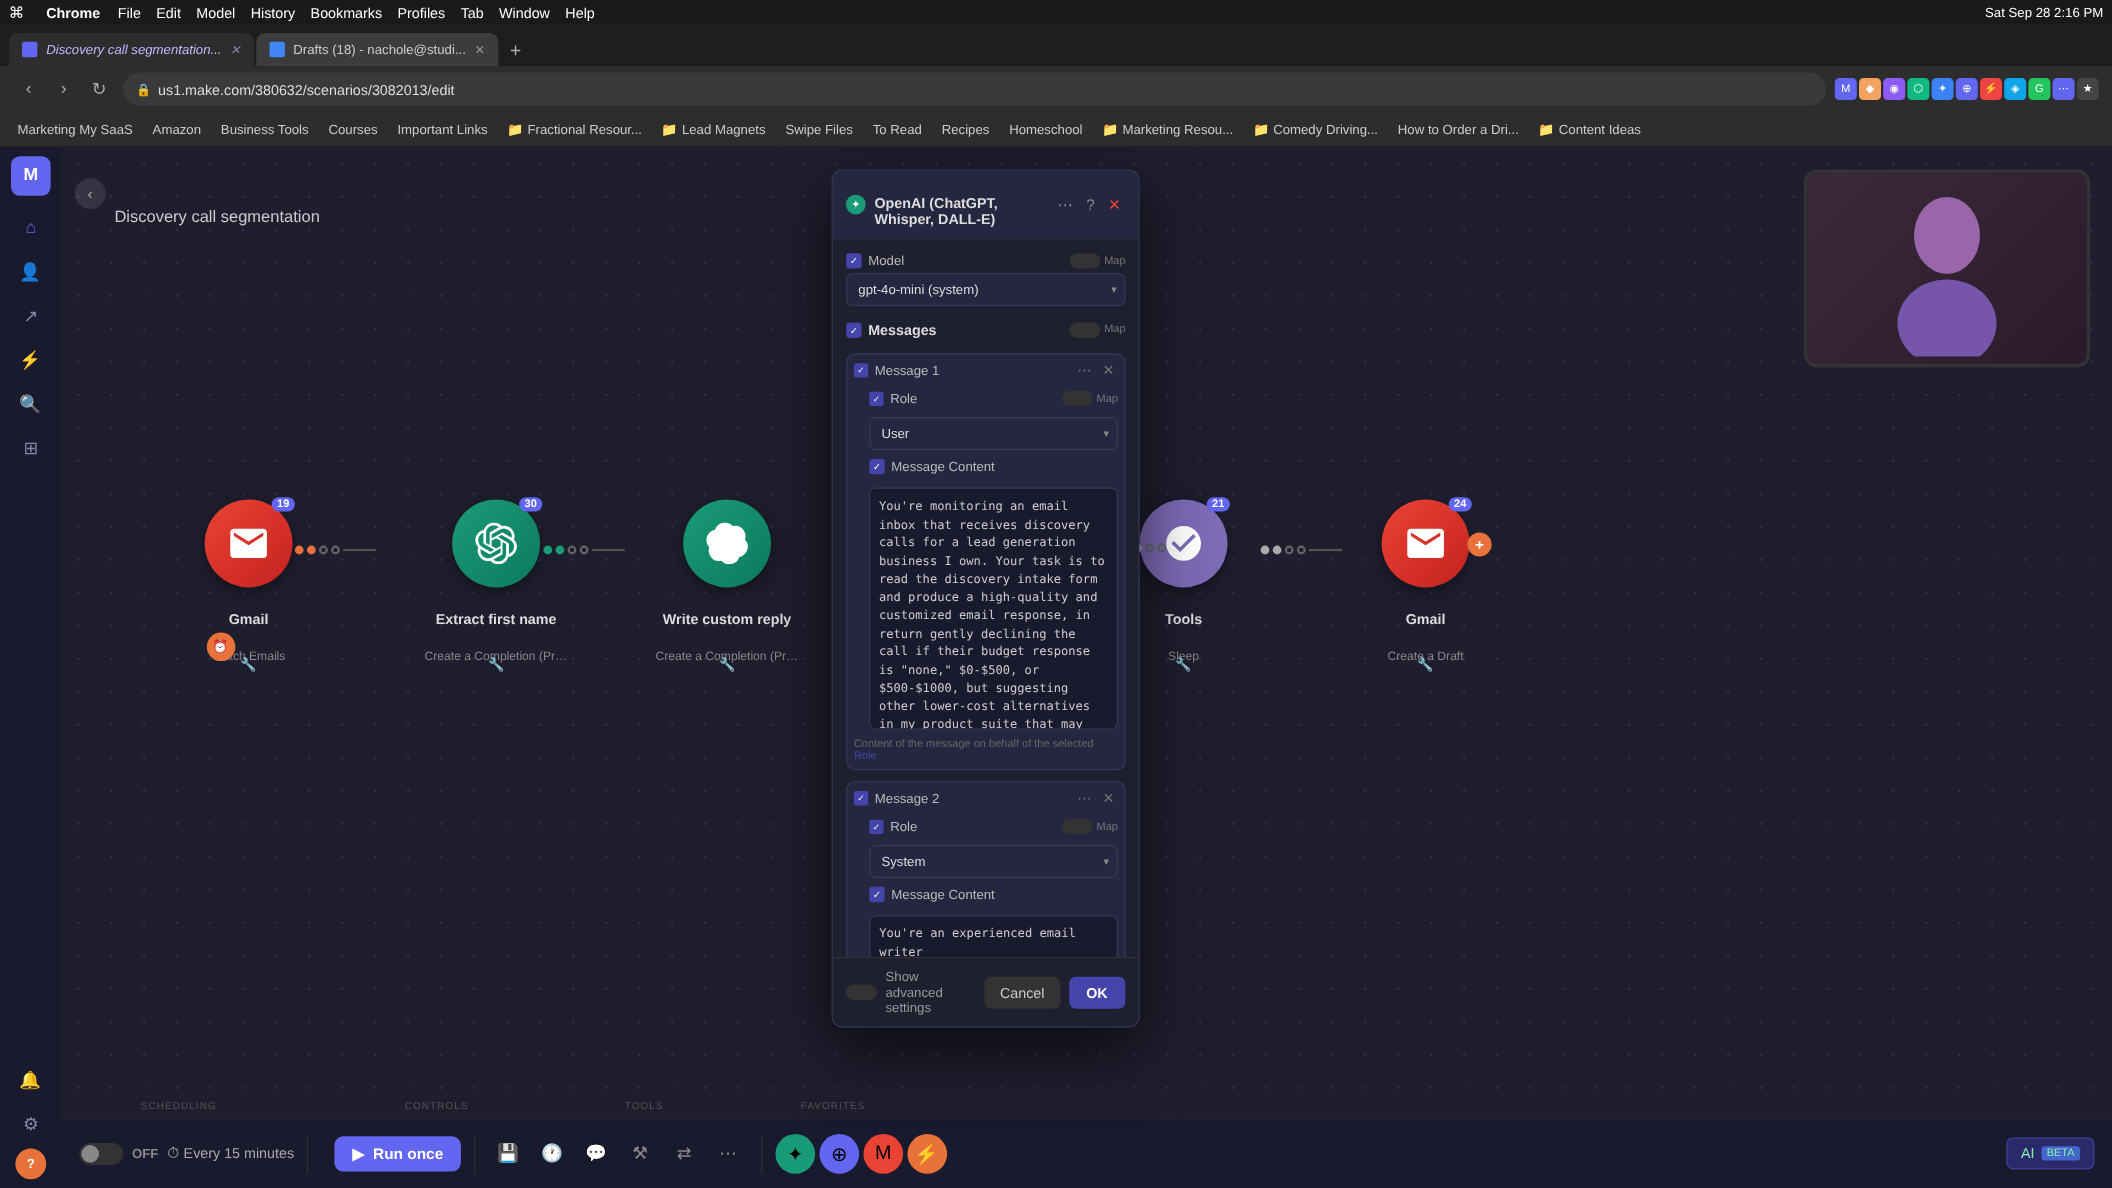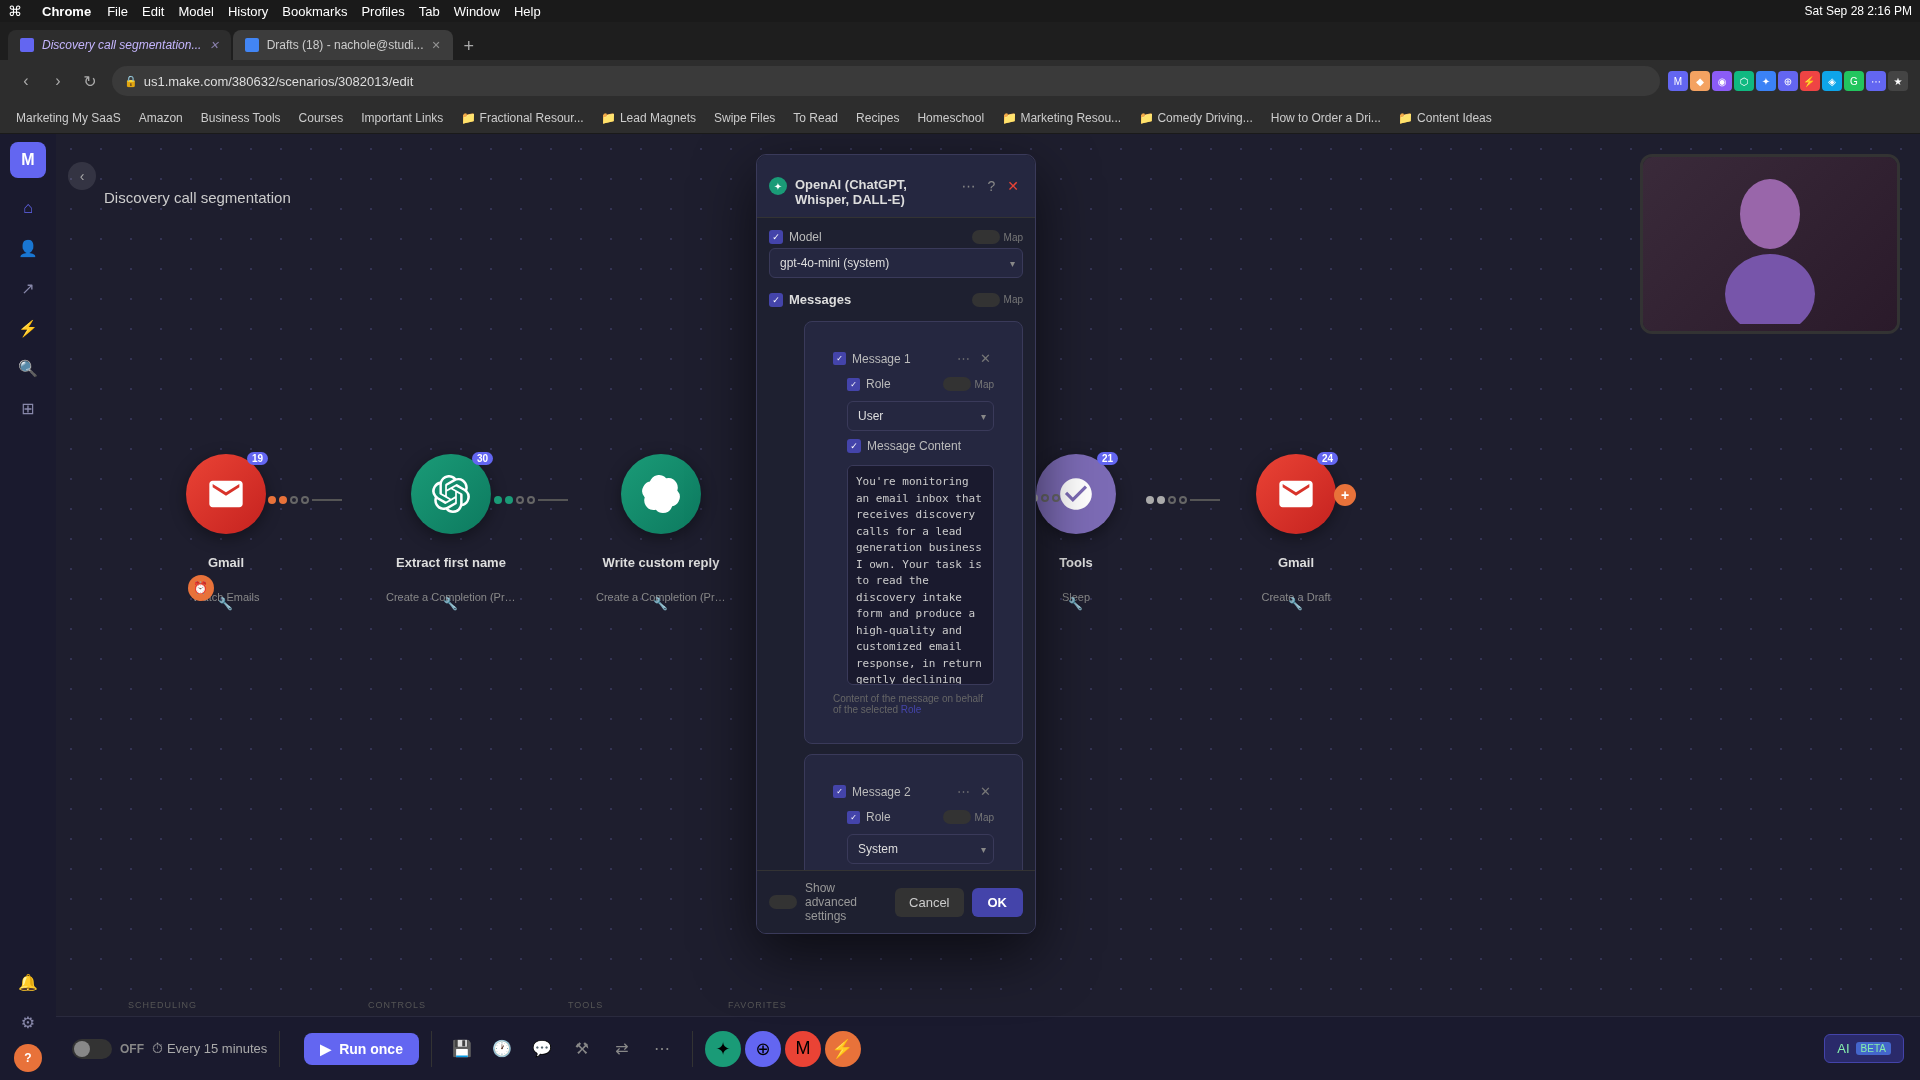--- a/index.html
+++ b/index.html
@@ -205,22 +205,22 @@
     .select-arrow { position: absolute; right: 8px; top: 50%; transform: translateY(-50%); color: #888; font-size: 10px; pointer-events: none; }
 
     .section-header {
       display: flex; align-items: center; gap: 6px; padding: 4px 0;
     }
     .section-checkbox { width: 14px; height: 14px; background: #4444aa; border-radius: 3px; display: flex; align-items: center; justify-content: center; }
     .section-checkbox::after { content: '✓'; color: white; font-size: 9px; }
     .section-title { color: #ddd; font-size: 13px; font-weight: 600; flex: 1; }
 
     .message-card {
-      background: #252740; border: 1px solid #3a3a5a; border-radius: 8px; padding: 28px;
-      display: flex; flex-direction: column; gap: 8px; margin-left: 35px;
+      background: #252740; border: 1px solid #3a3a5a; border-radius: 8px; padding: 6px;
+      display: flex; flex-direction: column; gap: 8px;
     }
     .message-card-header { display: flex; align-items: center; gap: 6px; }
     .msg-checkbox { width: 13px; height: 13px; background: #4444aa; border-radius: 2px; display: flex; align-items: center; justify-content: center; }
     .msg-checkbox::after { content: '✓'; color: white; font-size: 8px; }
     .msg-title { color: #bbb; font-size: 12px; font-weight: 500; flex: 1; }
     .msg-actions { display: flex; gap: 4px; }
     .msg-action-btn { color: #777; background: none; border: none; cursor: pointer; font-size: 13px; padding: 1px 3px; }
 
     .role-row { display: flex; align-items: center; gap: 6px; padding: 2px 0 2px 14px; }
     .role-checkbox { width: 13px; height: 13px; background: #4444aa; border-radius: 2px; display: flex; align-items: center; justify-content: center; }

